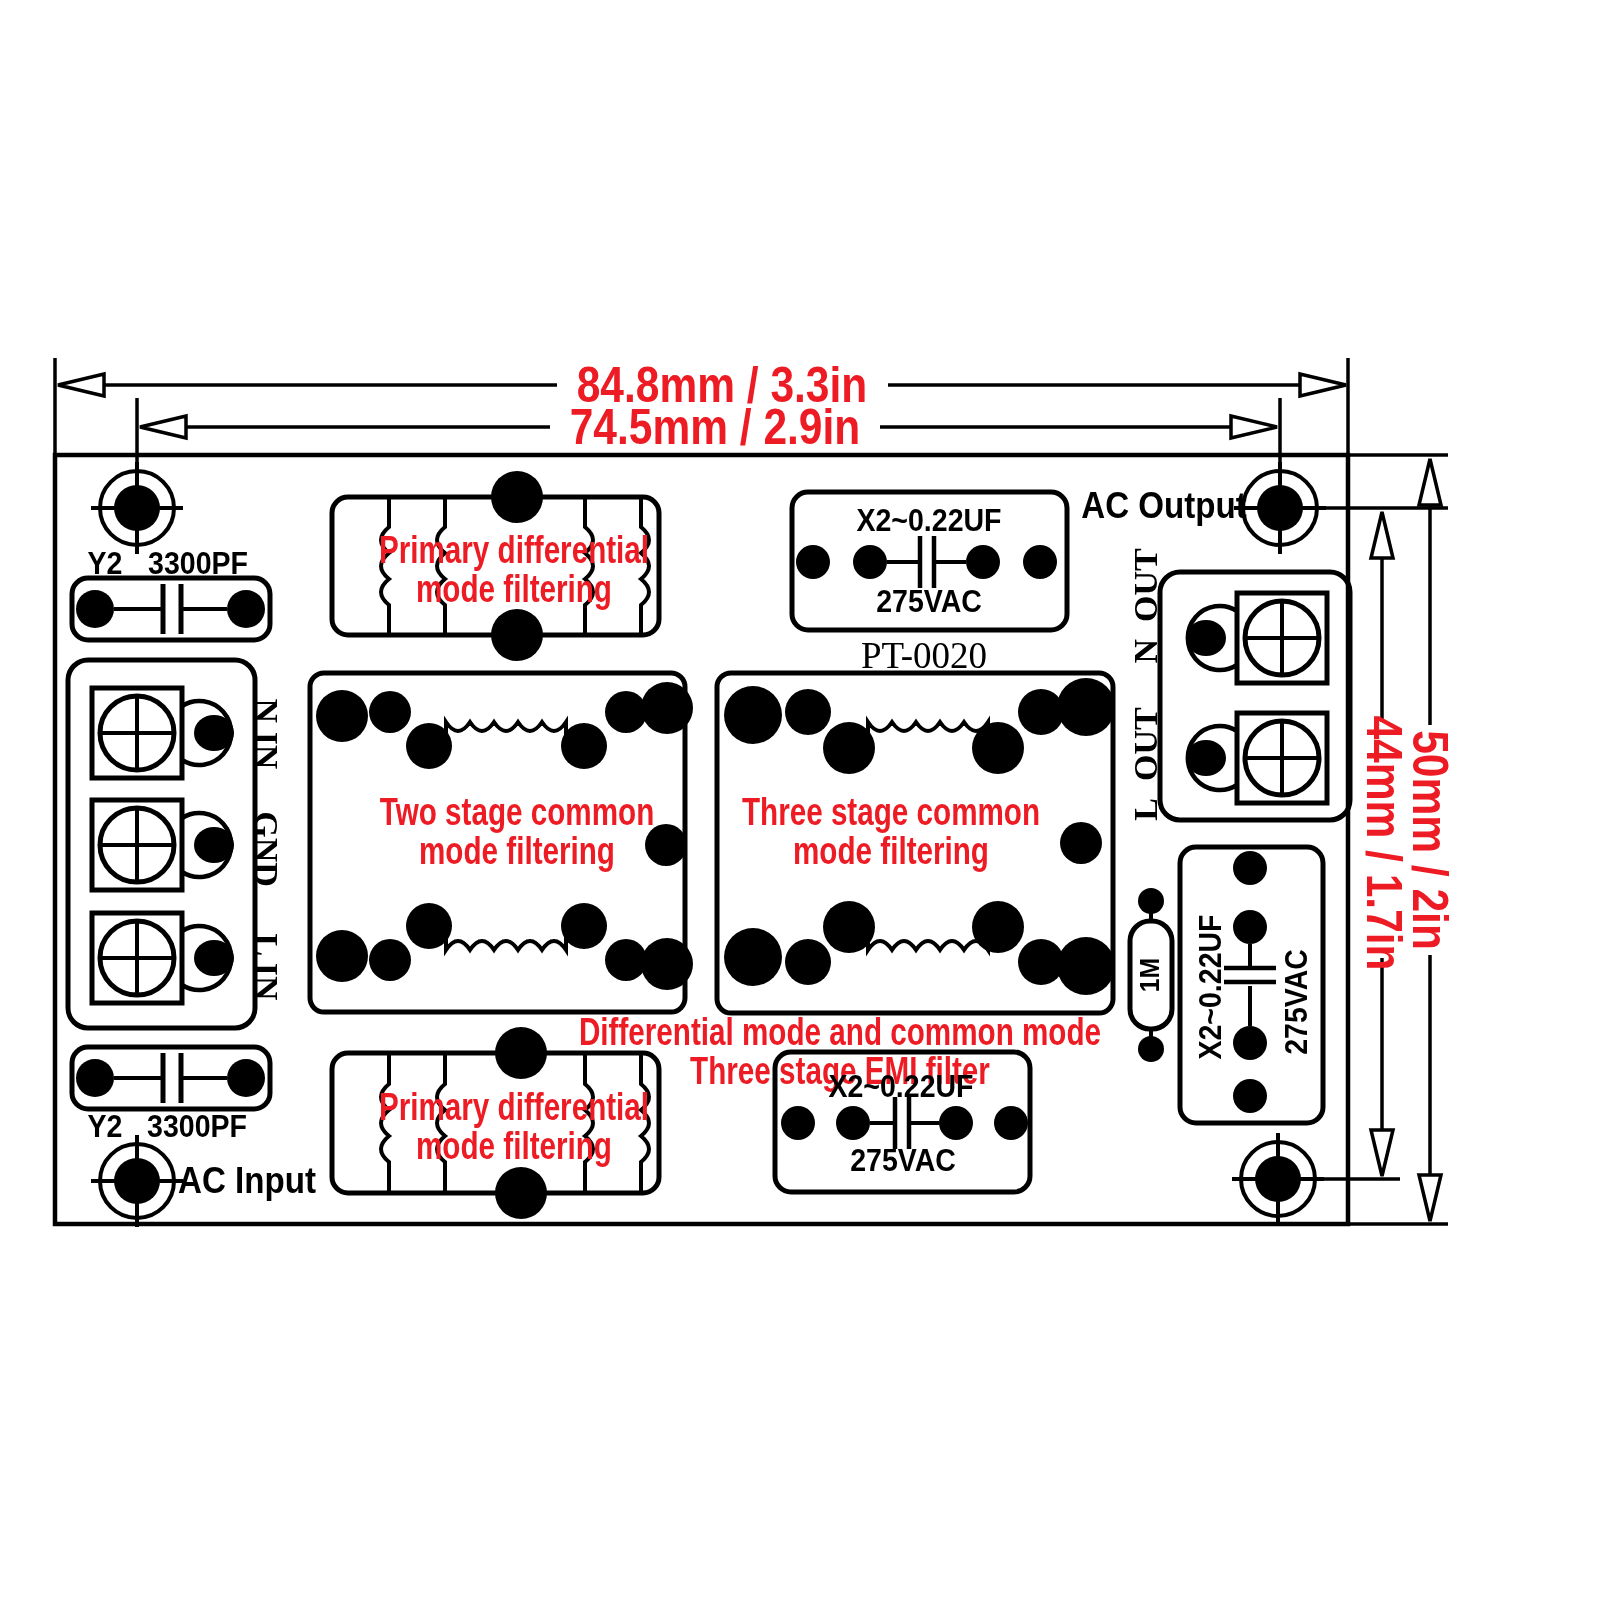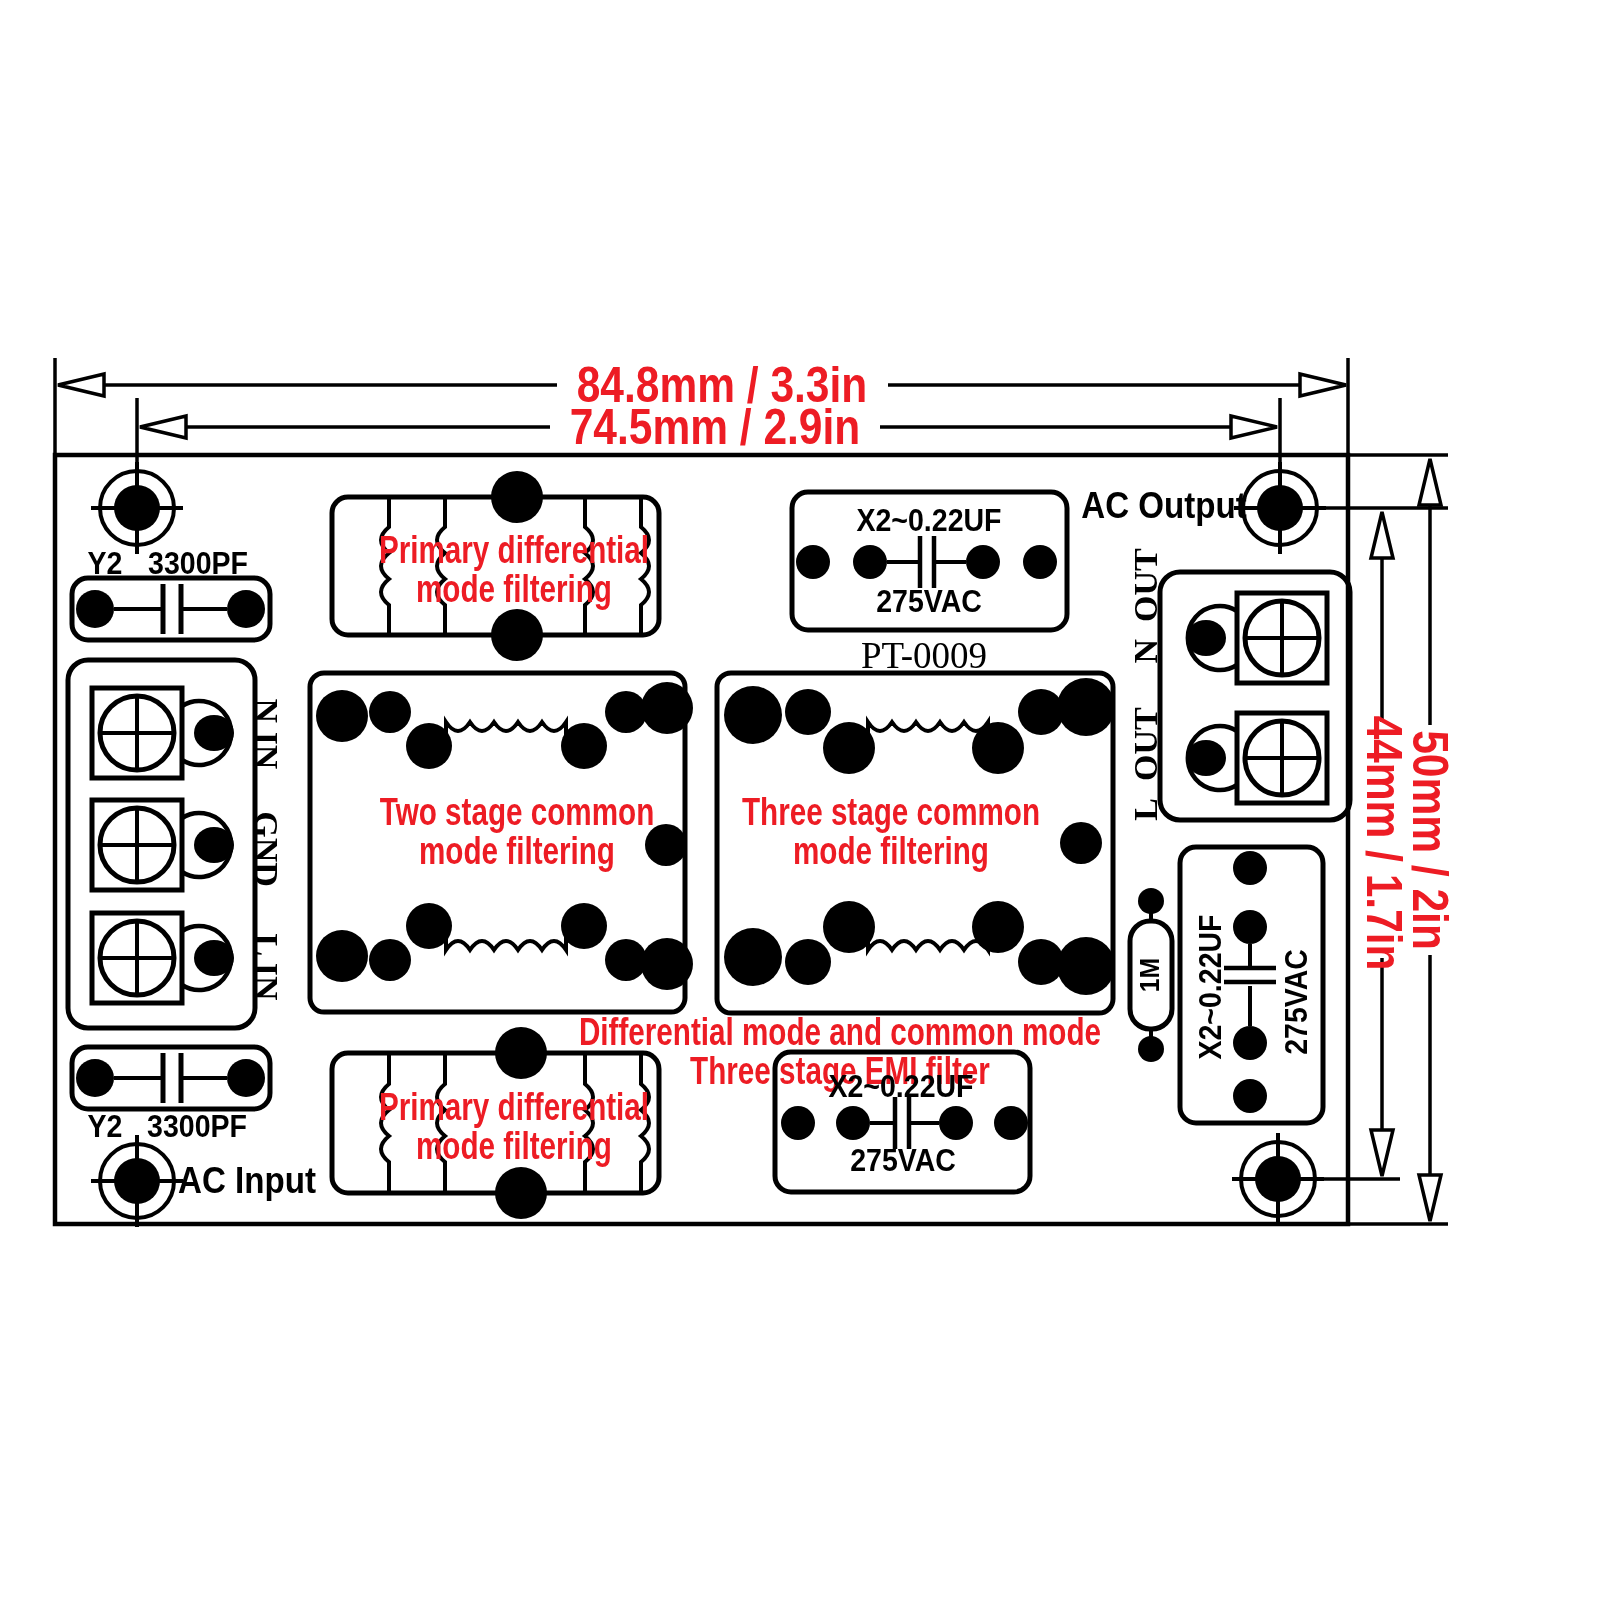--- a/index.html
+++ b/index.html
@@ -278,21 +278,21 @@
 
   <div class="lbl cmp" style="left:929px;top:521px;">X2~0.22UF</div>
   <div class="lbl cmp" style="left:929px;top:602px;">275VAC</div>
   <div class="lbl cmp" style="left:901px;top:1087px;">X2~0.22UF</div>
   <div class="lbl cmp" style="left:903px;top:1161px;">275VAC</div>
   <div class="lbl cmpv" style="left:1211px;top:987px;">X2~0.22UF</div>
   <div class="lbl cmpv" style="left:1297px;top:1002px;">275VAC</div>
 
   <div class="lbl cmpv" style="left:1151px;top:975px;font-size:27px;">1M</div>
 
-  <div class="lbl serif model" style="left:924px;top:656px;">PT-0009</div>
+  <div class="lbl serif model" style="left:924px;top:656px;">PT-0020</div>
 
   <div class="lbl serif port-l" style="left:266px;top:734px;">N IN</div>
   <div class="lbl serif port-l" style="left:266px;top:849px;">GND</div>
   <div class="lbl serif port-l" style="left:266px;top:967px;">L IN</div>
   <div class="lbl serif port-r" style="left:1146px;top:606px;">N_OUT</div>
   <div class="lbl serif port-r" style="left:1146px;top:764px;">L_OUT</div>
 
 </div>
 
 </body></html>

